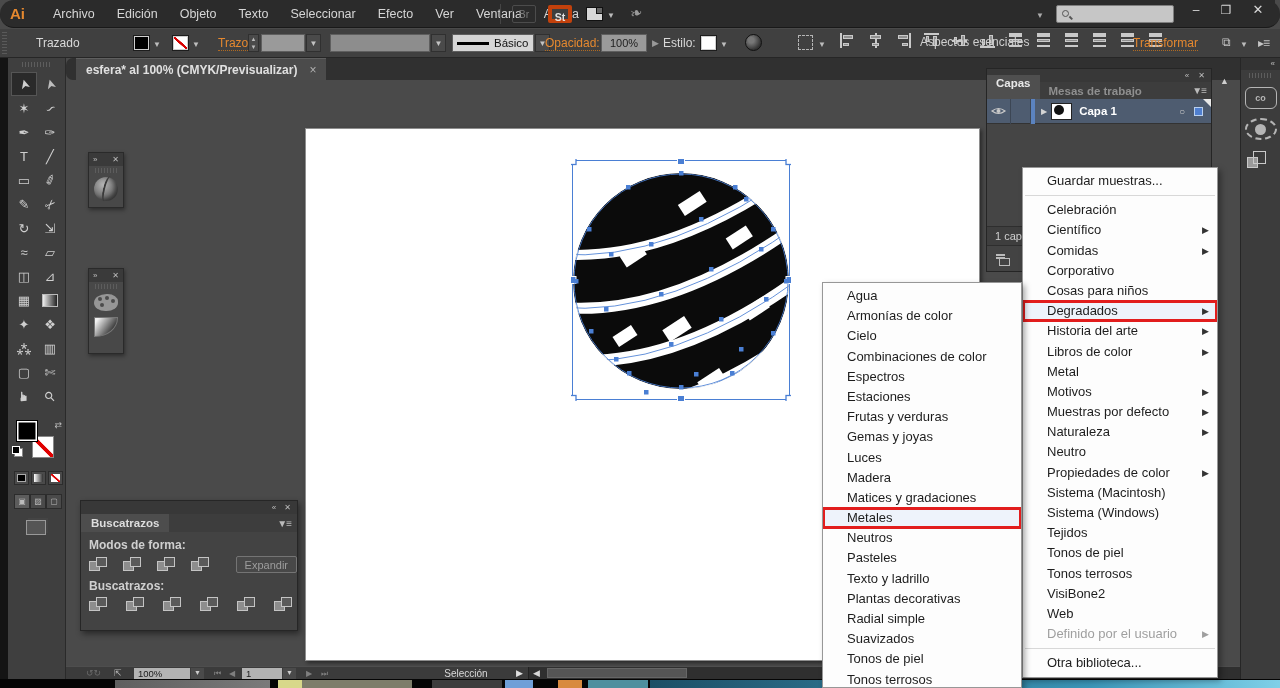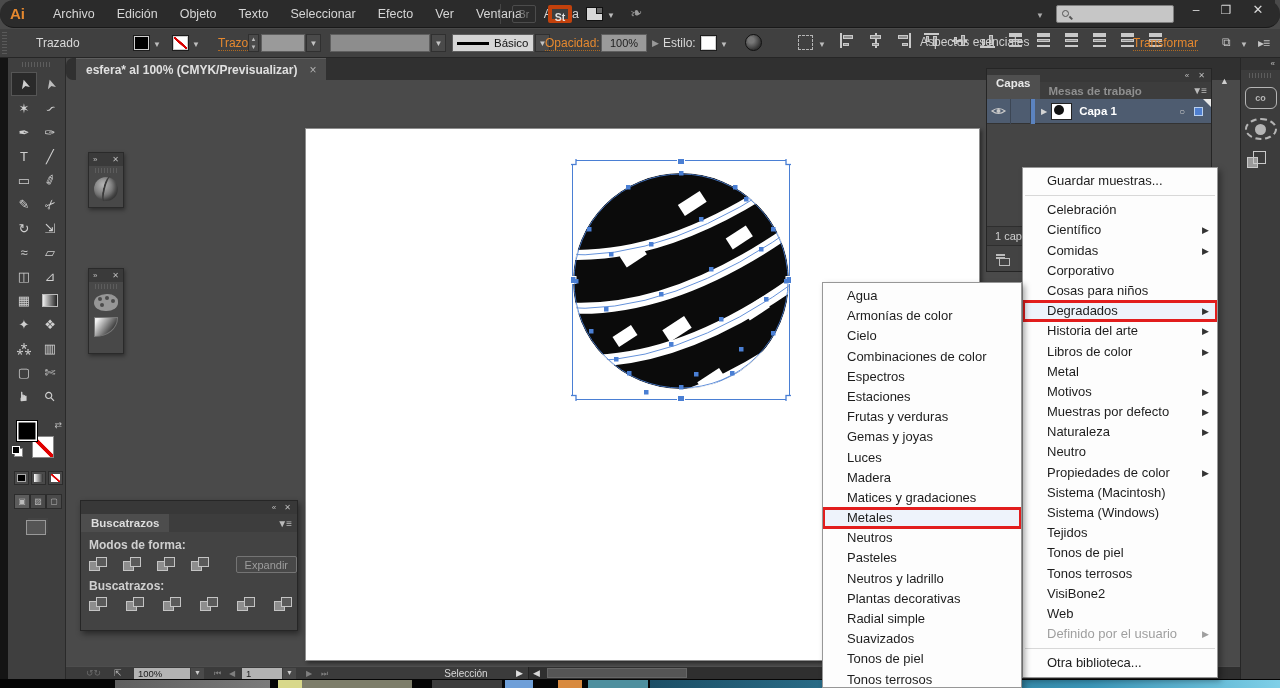--- a/index.html
+++ b/index.html
@@ -883,21 +883,21 @@
 
       <div class="mi">
         <span>Neutros</span>
       </div>
 
       <div class="mi">
         <span>Pasteles</span>
       </div>
 
       <div class="mi">
-        <span>Neutros y ladrillo</span>
+        <span>Texto y ladrillo</span>
       </div>
 
       <div class="mi">
         <span>Plantas decorativas</span>
       </div>
 
       <div class="mi">
         <span>Radial simple</span>
       </div>
 

